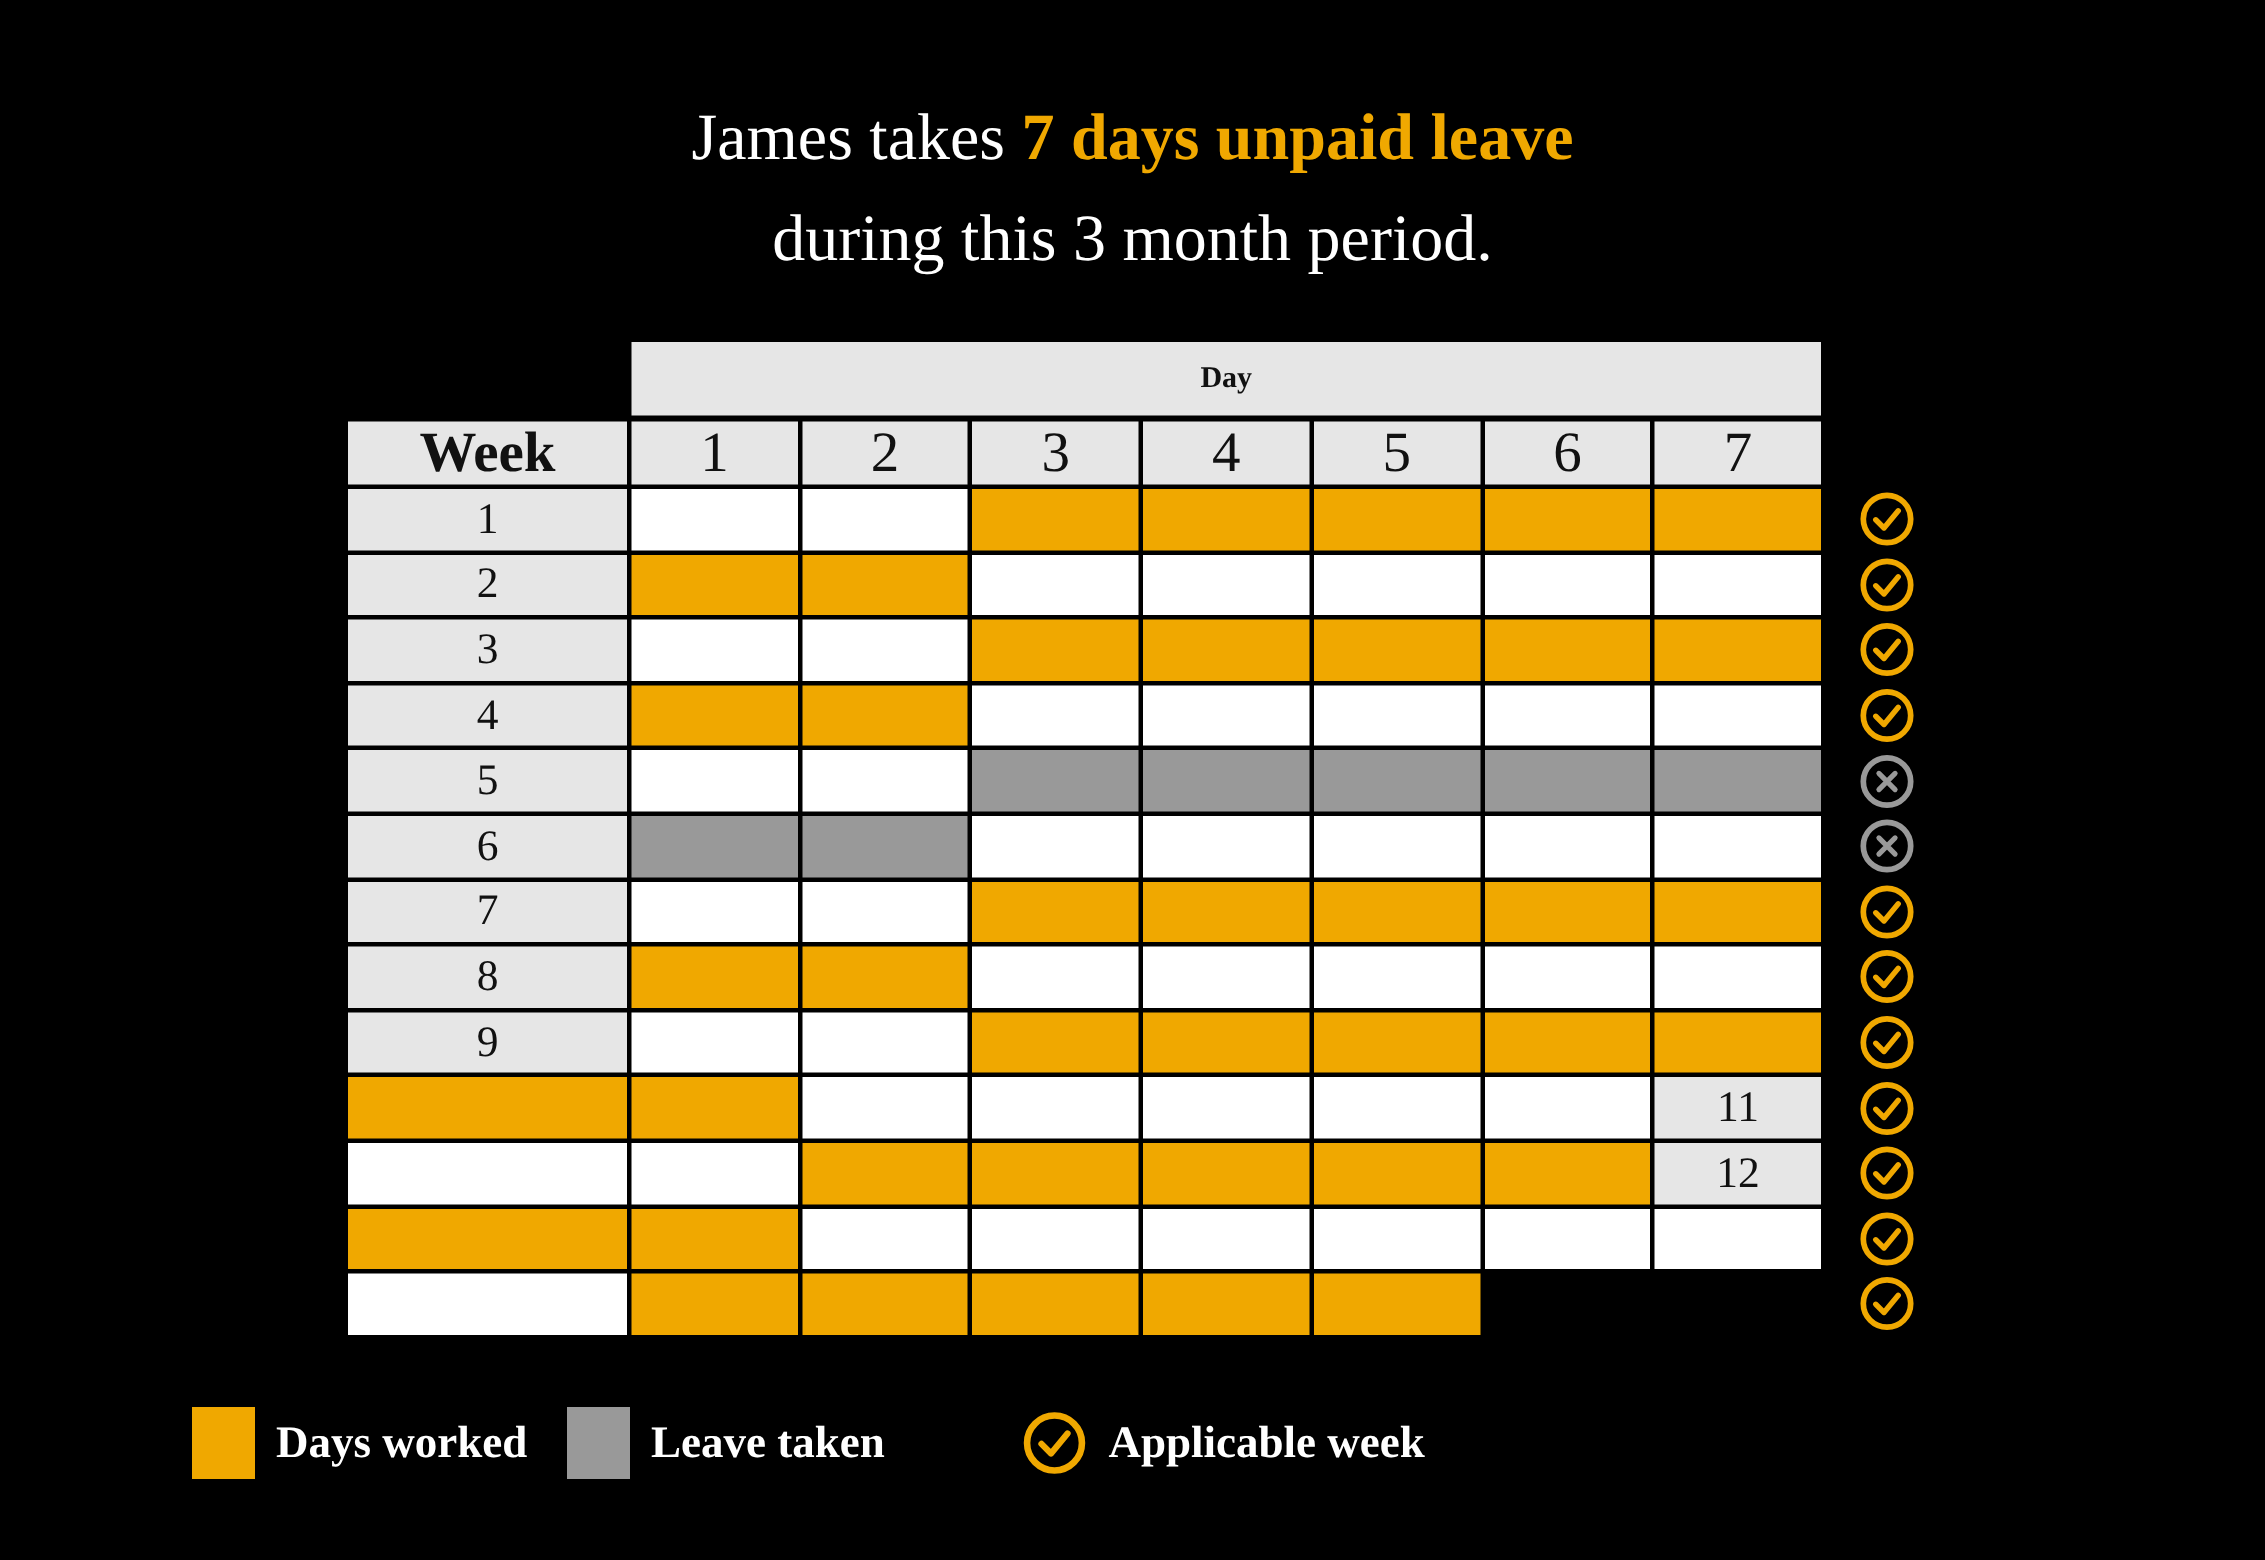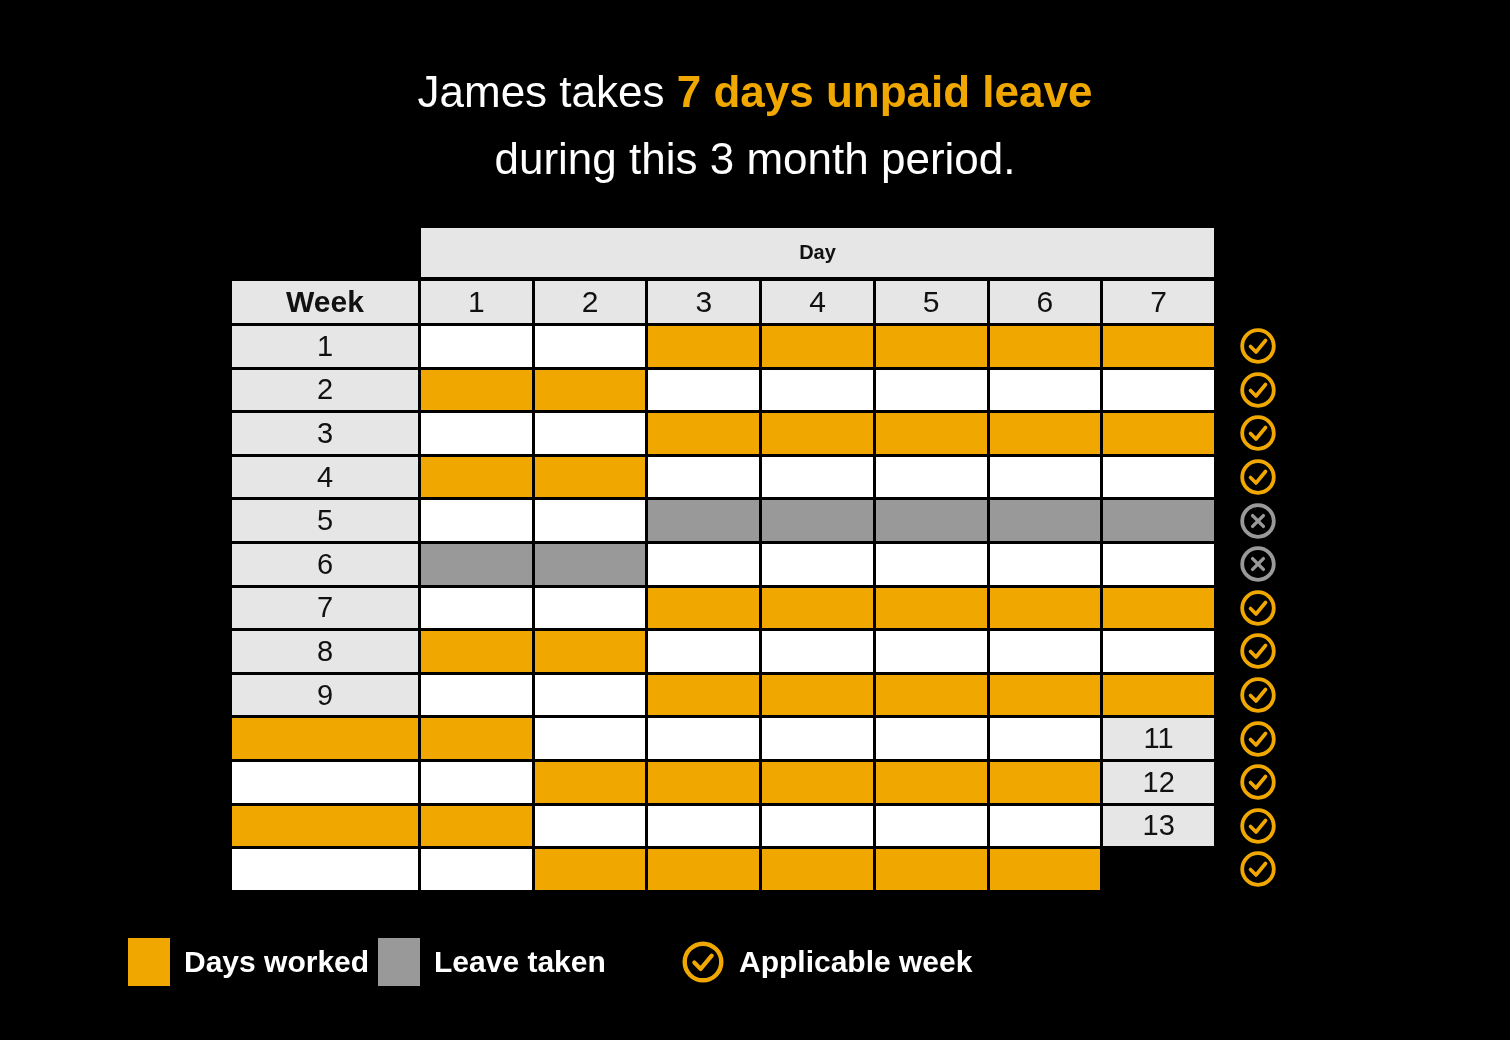--- a/index.html
+++ b/index.html
@@ -7,21 +7,21 @@
     padding: 0;
     background: #000000;
   }
   * { box-sizing: border-box; }
   .canvas {
     position: relative;
     width: 1510px;
     height: 1040px;
     background: var(--bg, #000);
     overflow: hidden;
-    font-family: Liberation Sans, sans-serif;
+    font-family: Liberation Serif, serif;
   }
 
   
   .title {
     position: absolute;
     top: 58px;
     left: 0;
     width: 100%;
     text-align: center;
     color: #ffffff;
@@ -60,21 +60,21 @@
     gap: 3px;
   }
   .cell {
     display: flex;
     align-items: center;
     justify-content: center;
     color: #111;
   }
   .cell.head {
     background: var(--header-bg, #E6E6E6);
-    font-size: 30px;
+    font-size: 38px;
     font-weight: 400;
   }
   .cell.head.week-head { font-weight: 700; }
   .cell.rowlabel {
     background: var(--header-bg, #E6E6E6);
     font-size: 29px;
     font-weight: 400;
   }
   .cell.day.none   { background: #ffffff; }
   .cell.day.worked { background: var(--worked, #F0A800); }
@@ -238,21 +238,20 @@
       <div class="cell day worked"></div>
       <div class="cell day worked"></div>
       <div class="cell rowlabel">12</div>
       <div class="cell day worked"></div>
       <div class="cell day worked"></div>
       <div class="cell day none"></div>
       <div class="cell day none"></div>
       <div class="cell day none"></div>
       <div class="cell day none"></div>
       <div class="cell day none"></div>
-      <div class="cell rowlabel">13</div>
       <div class="cell day none"></div>
       <div class="cell day none"></div>
       <div class="cell day worked"></div>
       <div class="cell day worked"></div>
       <div class="cell day worked"></div>
       <div class="cell day worked"></div>
       <div class="cell day worked"></div>
     </div>
 
   <div class="status-col" id="status-col">

